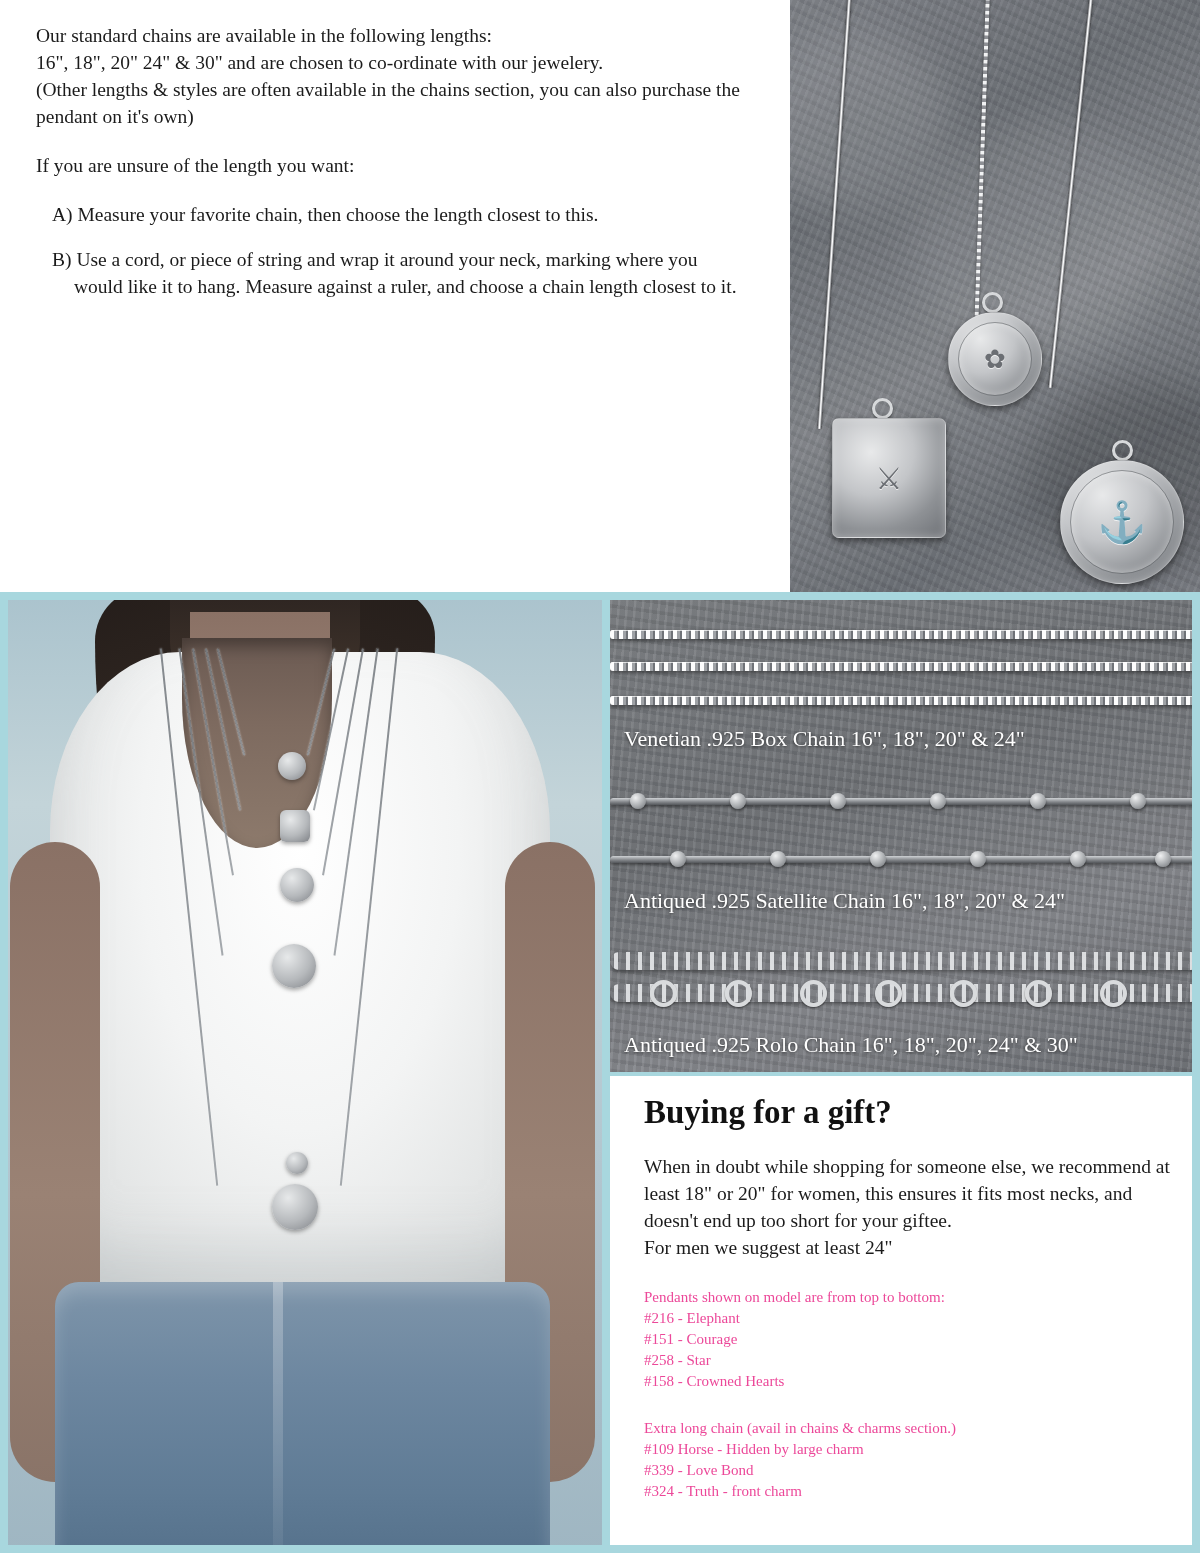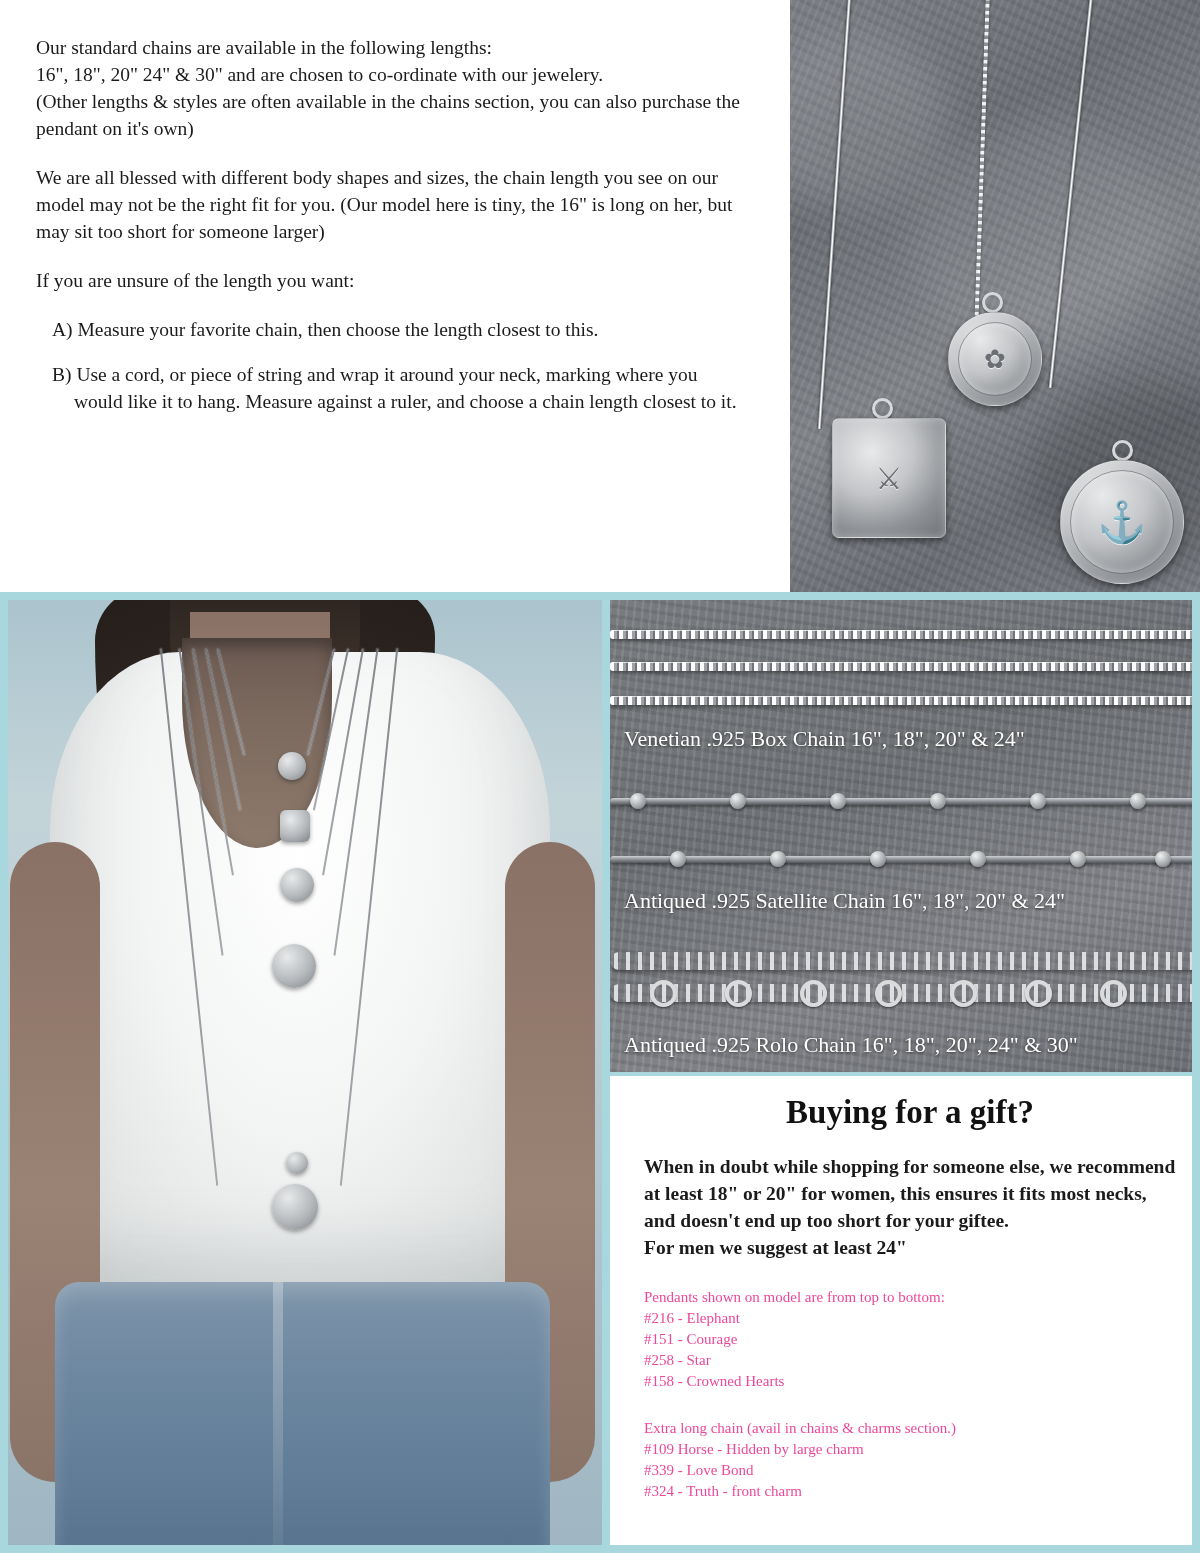--- a/index.html
+++ b/index.html
@@ -35,21 +35,21 @@
     font-family: "Liberation Serif", serif;
     font-size: 35px;
     font-weight: bold;
     letter-spacing: 0.2px;
     margin: 8px 0 22px 0;
     color: #111;
   }
   .body-p {
     font-size: 19.5px;
     line-height: 27px;
-    margin: 16px 0 22px 0;
+    margin: 4px 0 22px 0;
     color: #1b1b1b;
   }
   .list-item {
     font-size: 19.5px;
     line-height: 27px;
     margin: 0 0 18px 0;
     padding-left: 38px;
     text-indent: -22px;
     color: #1b1b1b;
   }
@@ -298,21 +298,20 @@
     height: 479px;
     background: #ffffff;
     box-sizing: border-box;
     padding: 14px 24px 0 28px;
   }
   .gift-title {
     font-size: 33px;
     font-weight: bold;
     margin: 6px 0 22px 6px;
     color: #111;
-    text-align: center;
   }
   .gift-p {
     font-size: 19.5px;
     line-height: 27px;
     margin: 0 0 8px 6px;
     color: #1b1b1b;
   }
   .gift-small {
     font-size: 15px;
     line-height: 21px;
@@ -373,21 +372,20 @@
 </style>
 </head>
 <body>
 
 <div class="page">
 
   <div class="top-left">
     <p class="body-p" style="white-space: pre-line;">Our standard chains are available in the following lengths:
 16", 18", 20" 24" &amp; 30"  and are chosen to co-ordinate with our jewelery.
 (Other lengths &amp; styles are often available in the chains section, you can also purchase the pendant on it's own)</p>
-    <p class="body-p">We are all blessed with different body shapes and sizes, the chain length you see on our model may not be the right fit for you. (Our model here is tiny, the 16" is long on her, but may sit too short for someone larger)</p>
     <p class="body-p">If you are unsure of the length you want:</p>
     <p class="list-item">A) Measure your favorite chain, then choose the length closest to this.</p>
     <p class="list-item">B) Use a cord, or piece of string and wrap it around your neck, marking where you would like it to hang. Measure against a ruler, and choose a chain length closest to it.</p>
   </div>
 
   <div class="top-right-photo">
     <div class="slate-tex"></div>
     <div class="slate-blotch" style="left:-40px; top:30px; width:200px; height:180px; background:rgba(255,255,255,0.10);"></div>
     <div class="slate-blotch" style="left:240px; top:380px; width:220px; height:200px; background:rgba(0,0,0,0.12);"></div>
     <div class="slate-blotch" style="left:120px; top:120px; width:260px; height:240px; background:rgba(255,255,255,0.06);"></div>
@@ -482,21 +480,21 @@
     <div class="rolo-link" style="left:190px; top:380px;"></div>
     <div class="rolo-link" style="left:265px; top:380px;"></div>
     <div class="rolo-link" style="left:340px; top:380px;"></div>
     <div class="rolo-link" style="left:415px; top:380px;"></div>
     <div class="rolo-link" style="left:490px; top:380px;"></div>
     <div class="cs-caption" style="top:432px;">Antiqued .925 Rolo Chain 16", 18", 20", 24" &amp; 30"</div>
   </div>
 
   <div class="gift-panel">
     <h2 class="gift-title">Buying for a gift?</h2>
-    <p class="gift-p" style="white-space: pre-line; font-weight: bold;">When in doubt while shopping for someone else, we recommend at least 18" or 20" for women, this ensures it fits most necks, and doesn't end up too short for your giftee.
+    <p class="gift-p" style="white-space: pre-line;">When in doubt while shopping for someone else, we recommend at least 18" or 20" for women, this ensures it fits most necks, and doesn't end up too short for your giftee.
  For men we suggest at least 24"</p>
 
     <p class="gift-small spaced">Pendants shown on model are from top to bottom:</p>
     <p class="gift-small">#216 - Elephant</p>
     <p class="gift-small">#151 - Courage</p>
     <p class="gift-small">#258 - Star</p>
     <p class="gift-small">#158 - Crowned Hearts</p>
 
     <p class="gift-small spaced">Extra long chain (avail in chains &amp; charms section.)</p>
     <p class="gift-small">#109 Horse - Hidden by large charm</p>

